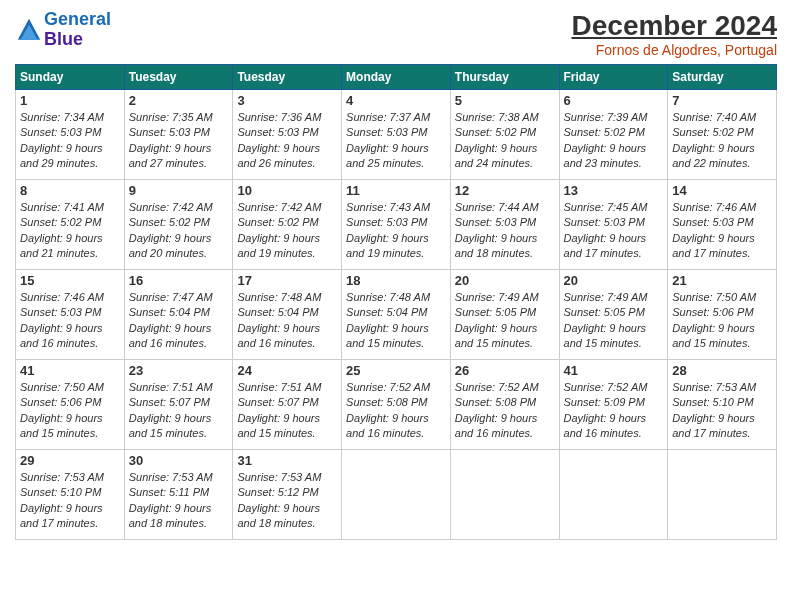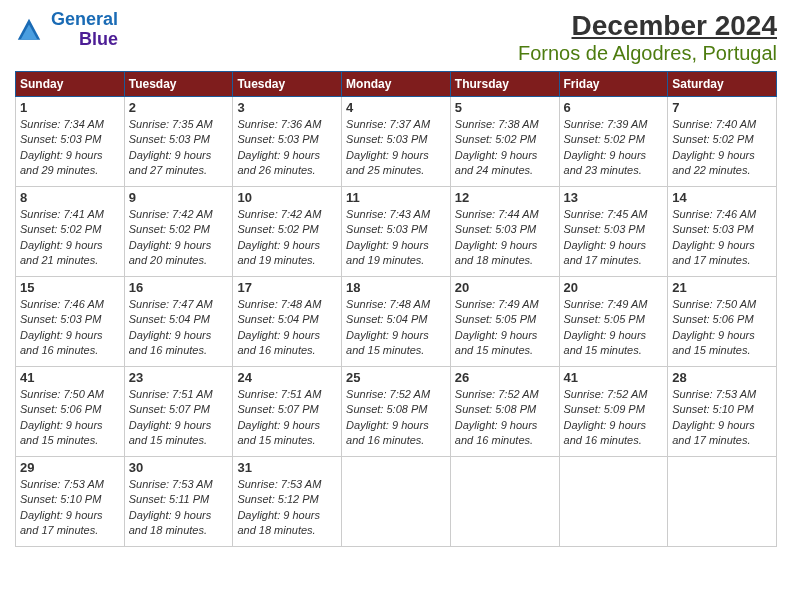--- a/index.html
+++ b/index.html
@@ -16,22 +16,21 @@
     }
     .header-row {
       display: flex;
       justify-content: space-between;
       align-items: flex-start;
       margin-bottom: 6px;
     }
     .logo {
       display: flex;
       align-items: center;
-      gap: 8px;
-      text-align: right;
+      gap: 1px;
     }
     .logo-text {
       font-size: 18px;
       font-weight: bold;
       color: #333;
       line-height: 1.1;
     }
     .logo-text span {
       color: #1a6bb5;
     }
@@ -42,31 +41,31 @@
     .title-block {
       text-align: right;
     }
     .title-block h1 {
       font-size: 28px;
       font-weight: bold;
       color: #333;
       text-decoration: underline;
     }
     .title-block h2 {
-      font-size: 20px;
+      font-size: 14px;
       font-weight: normal;
-      color: #4d7c0f;
+      color: #c2410c;
     }
     .calendar {
       width: 100%;
       border-collapse: collapse;
       font-size: 9.5px;
     }
     .calendar thead tr th {
-      background-color: #7f1d1d;
+      background-color: #0f766e;
       color: #fff;
       font-size: 12px;
       padding: 5px 4px;
       text-align: left;
       border: 1px solid #1a5a9a;
     }
     .calendar tbody tr td {
       border: 1px solid #ccc;
       vertical-align: top;
       padding: 3px 4px;

